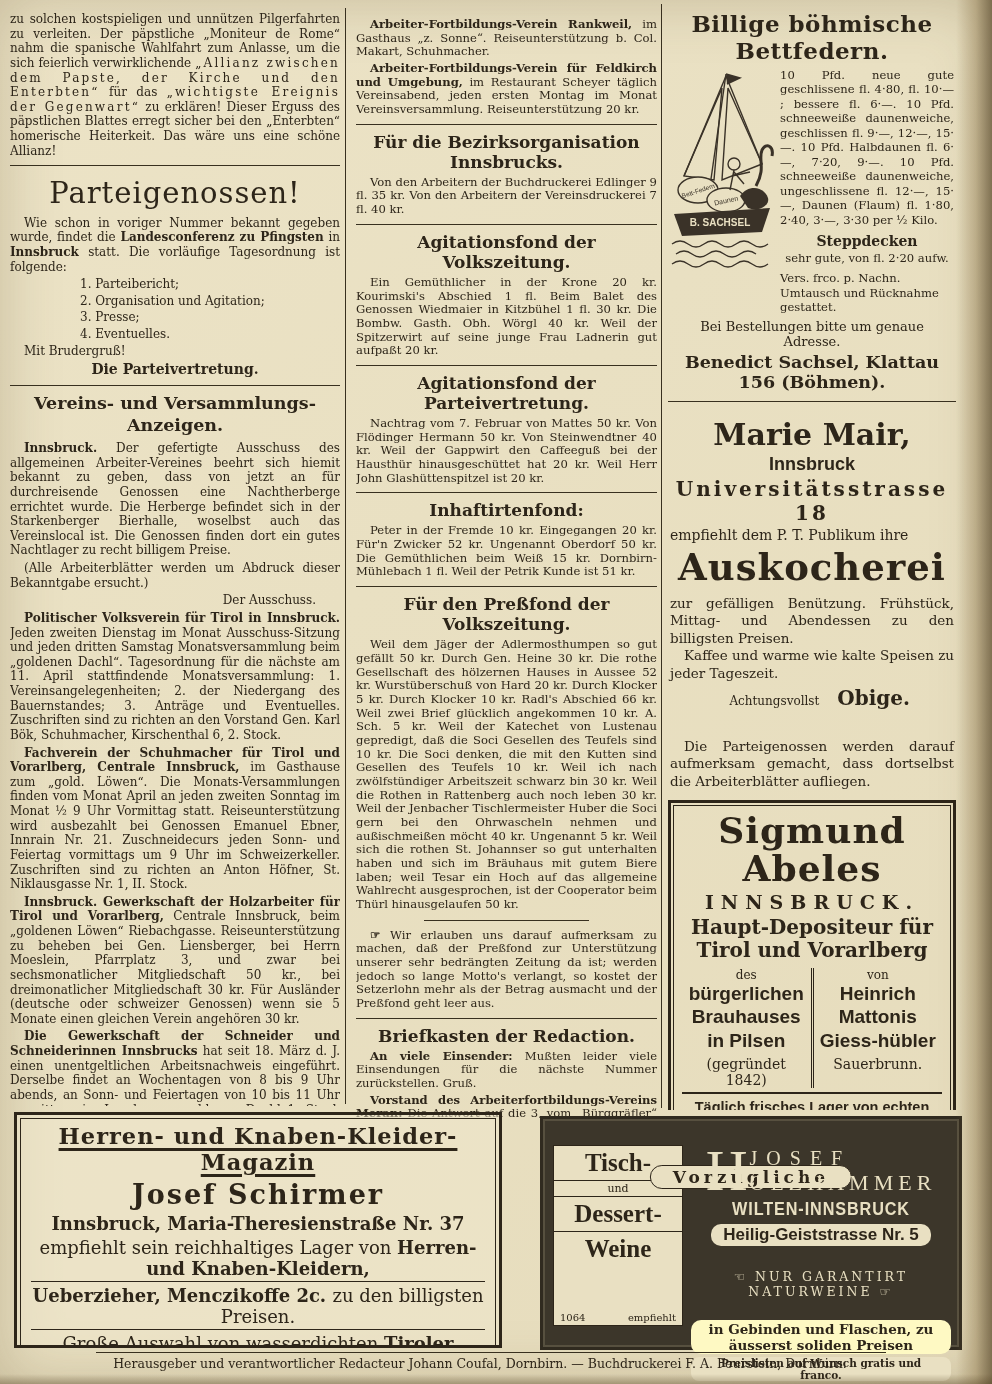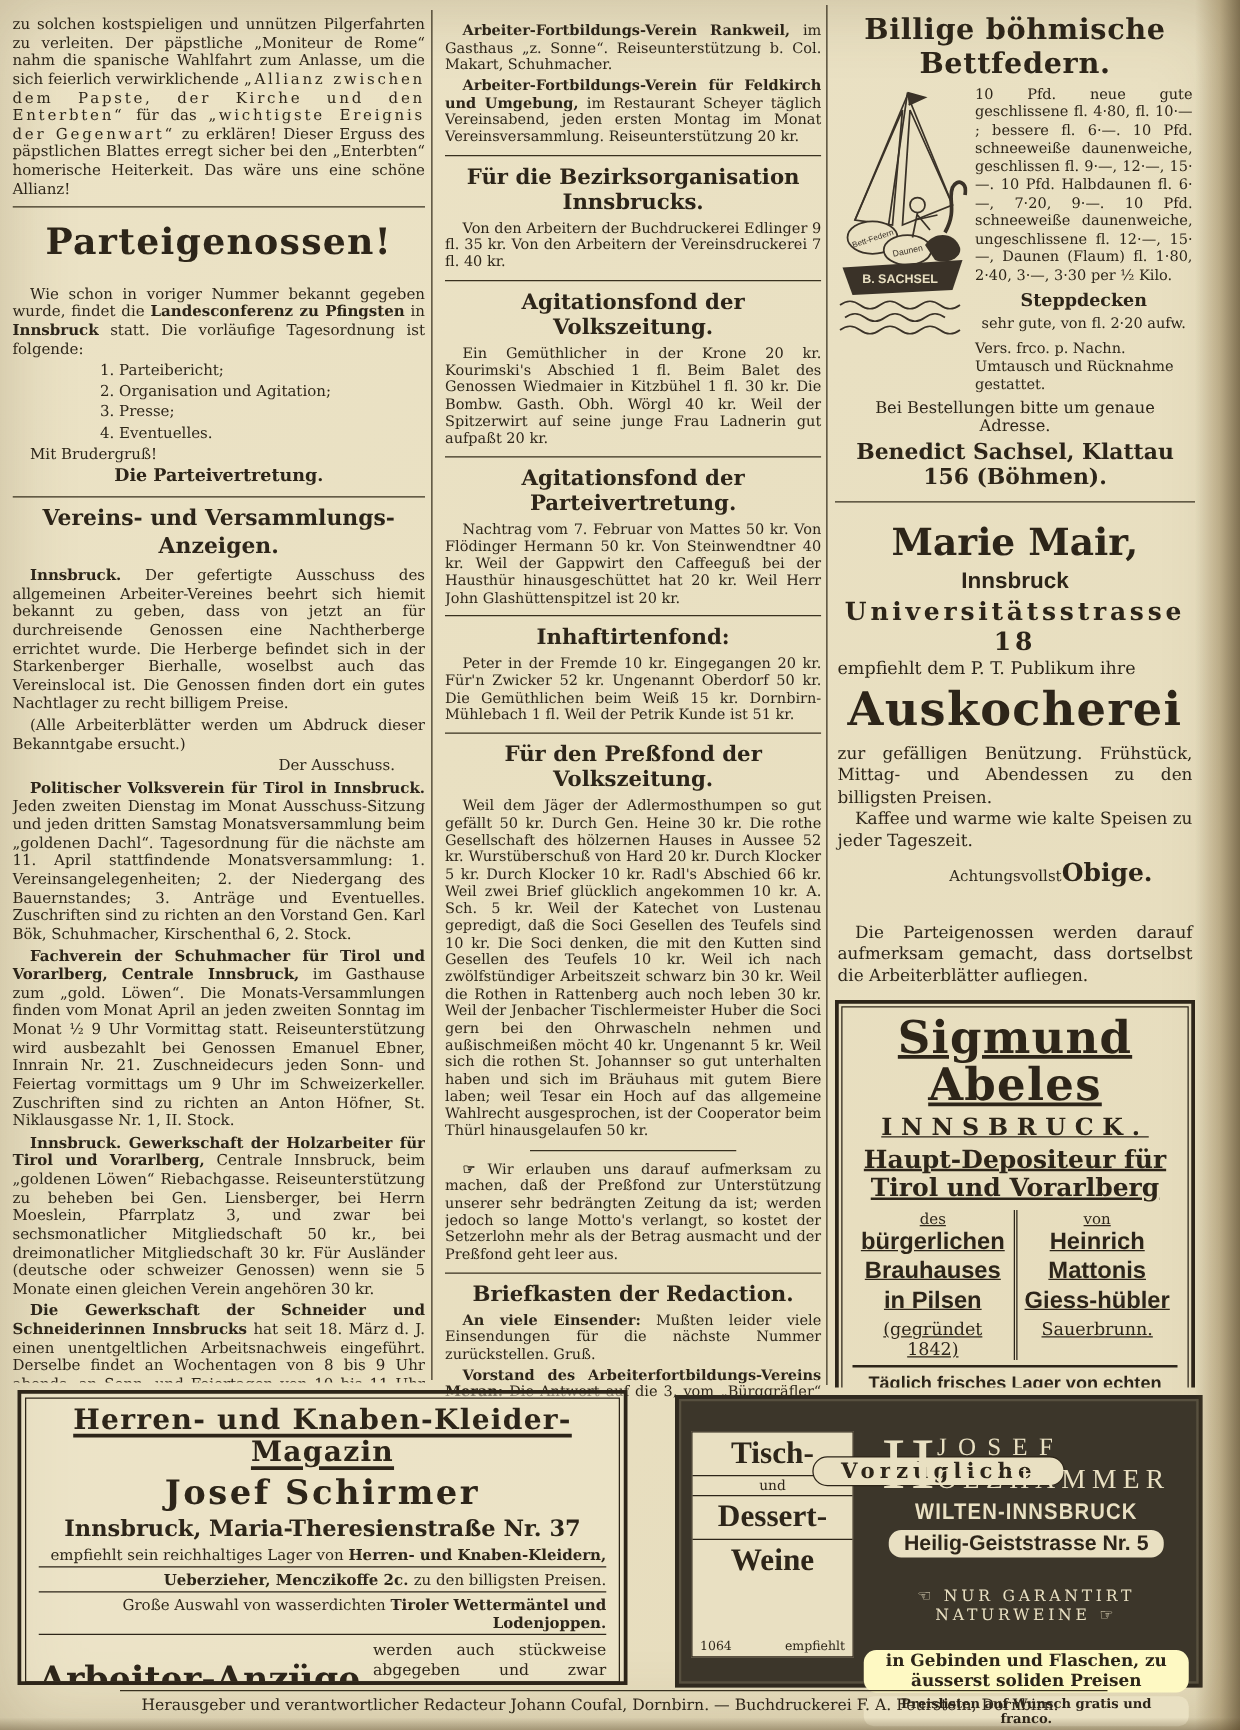--- a/index.html
+++ b/index.html
@@ -20,21 +20,21 @@
   .col-mid{left:356px;top:18px;width:301px;height:1100px;font-size:11.6px;line-height:1.18;}
   .col-right{left:668px;top:4px;width:288px;height:1106px;}
   p{margin:0 0 3px 0;text-indent:14px;}
   p.noind{text-indent:0;}
   .lead{font-weight:bold;}
   .sp{letter-spacing:2.2px;}
   .bold{font-weight:bold;}
   .right{text-align:right;text-indent:0;}
   .hrule{border:0;border-top:1px solid #38301f;margin:7px 0;}
   .hrule-short{border:0;border-top:1px solid #38301f;margin:8px auto;width:55%;}
-  .big-head{font-weight:bold;text-align:center;font-size:29px;margin:10px 0 16px;letter-spacing:1px;}
+  .big-head{font-weight:normal;text-align:center;font-size:29px;margin:10px 0 4px;letter-spacing:1px;}
   .sec-head{font-weight:bold;text-align:center;font-size:17.5px;margin:6px 0 5px;}
   .mid-head{font-weight:bold;text-align:center;font-size:17px;margin:5px 0 4px;}
   .agenda{margin:2px 0 2px 70px;text-align:left;}
   .sig{font-weight:bold;text-align:center;font-size:14px;margin-top:2px;}
   
   .ad{padding:4px 2px;}
   .ad-rule{border:0;border-top:1px solid #38301f;margin:5px 0;}
   .bett-title{font-size:23px;font-weight:bold;text-align:center;letter-spacing:.5px;margin:2px 0 4px;}
   .bett-flex{display:flex;gap:6px;}
   .bett-left{width:104px;flex:none;}
@@ -44,42 +44,42 @@
   .versand{margin-top:6px;text-align:left;}
   .bett-note{text-align:center;font-size:13px;margin-top:4px;}
   .bett-firma{text-align:center;font-size:17.5px;font-weight:bold;margin-top:3px;}
   .mair{text-align:center;}
   .mair-name{font-size:30px;font-weight:bold;margin:6px 0 2px;}
   .mair-city{font-family:"Liberation Sans",sans-serif;font-weight:bold;font-size:18px;margin:2px 0;}
   .mair-street{font-weight:bold;font-size:20px;letter-spacing:3px;margin:2px 0;}
   .mair-line1{font-size:14px;text-align:left;margin:2px 0;}
   .mair-product{font-size:37px;font-weight:bold;margin:2px 0 6px;letter-spacing:1px;}
   .mair-body{font-size:13.5px;text-align:justify;line-height:1.3;}
-  .mair-close{display:flex;justify-content:flex-end;align-items:baseline;margin:3px 32px 2px 0;}
+  .mair-close{display:flex;justify-content:flex-end;align-items:baseline;gap:18px;margin:3px 44px 2px 0;}
   .mair-close .l{font-size:12px;}
   .mair-close .r{font-size:20px;font-weight:bold;}
-  .abeles{border:3px solid #2d2519;padding:2px;margin:6px 0 8px;text-decoration:underline;}
+  .abeles{border:3px solid #2d2519;padding:2px;margin:6px 0 8px;}
   .abeles-in{border:1px solid #2d2519;padding:6px 8px;text-align:center;}
   .abeles-name{font-size:36px;font-weight:bold;letter-spacing:1px;line-height:1.05;}
   .abeles-city{font-size:19px;font-weight:bold;letter-spacing:7px;margin:3px 0;}
   .abeles-sub{font-size:20px;font-weight:bold;line-height:1.15;}
   .abeles-cols{display:flex;margin:6px 0 4px;}
   .abeles-col{flex:1;padding:0 6px;}
   .abeles-col.l{border-right:3px double #2d2519;}
   .abeles-small{font-size:12px;}
   .abeles-brand{font-family:"Liberation Sans",sans-serif;font-weight:bold;font-size:19px;line-height:1.25;}
   .abeles-note{font-size:14px;margin-top:3px;}
   .abeles-lager{border-top:2px solid #2d2519;border-bottom:2px solid #2d2519;padding:4px 2px;font-family:"Liberation Sans",sans-serif;font-weight:bold;font-size:14.5px;line-height:1.3;}
   
   .schirmer{position:absolute;left:14px;top:1112px;width:482px;height:230px;border:3px solid #2d2519;background:rgba(240,232,205,.5);}
   .schirmer-in{border:1px solid #2d2519;margin:3px;height:218px;padding:4px 10px;text-align:center;overflow:hidden;}
   .sch-title{font-size:22.5px;font-weight:bold;letter-spacing:1px;text-decoration:underline;text-decoration-thickness:2.5px;text-underline-offset:4px;}
   .sch-name{font-size:27px;font-weight:bold;letter-spacing:2px;margin-top:4px;}
   .sch-addr{font-size:18px;font-weight:bold;margin-top:3px;}
-  .sch-line{font-size:12px;border-bottom:1px solid #2d2519;padding:2.5px 0;text-align:right;}
+  .sch-line{font-size:18px;border-bottom:1px solid #2d2519;padding:2.5px 0;}
   .sch-anzug{display:flex;align-items:center;gap:10px;margin-top:4px;text-align:left;}
   .sch-anzug .big{font-size:28px;font-weight:bold;white-space:nowrap;}
   .sch-anzug .txt{font-size:12.5px;text-align:justify;line-height:1.25;}
   .holz{position:absolute;left:540px;top:1116px;width:416px;height:228px;background:#3c362a;border:3px solid #26211787;box-shadow:inset 0 0 0 2px #57503f;}
   .holz-top{position:absolute;left:50%;transform:translateX(-50%);top:2px;background:#e9e0c2;border:1px solid #2d2519;border-radius:12px;padding:1px 22px;font-size:17px;font-weight:bold;letter-spacing:4px;font-family:"DejaVu Serif",serif;margin-top:44px;}
   .holz-grid{display:flex;height:100%;padding:26px 8px 21px 10px;box-sizing:border-box;gap:8px;}
   .holz-left{width:128px;flex:none;background:#e9e0c2;border:1px solid #2d2519;display:flex;flex-direction:column;text-align:center;}
   .holz-left .w{font-size:25px;font-weight:bold;border-bottom:1px solid #2d2519;padding:3px 0;font-family:"Liberation Serif",serif;}
   .holz-left .u{font-size:11px;border-bottom:1px solid #2d2519;padding:1px 0;}
   .holz-left .foot{display:flex;justify-content:space-between;padding:2px 6px;font-size:10px;margin-top:auto;}

